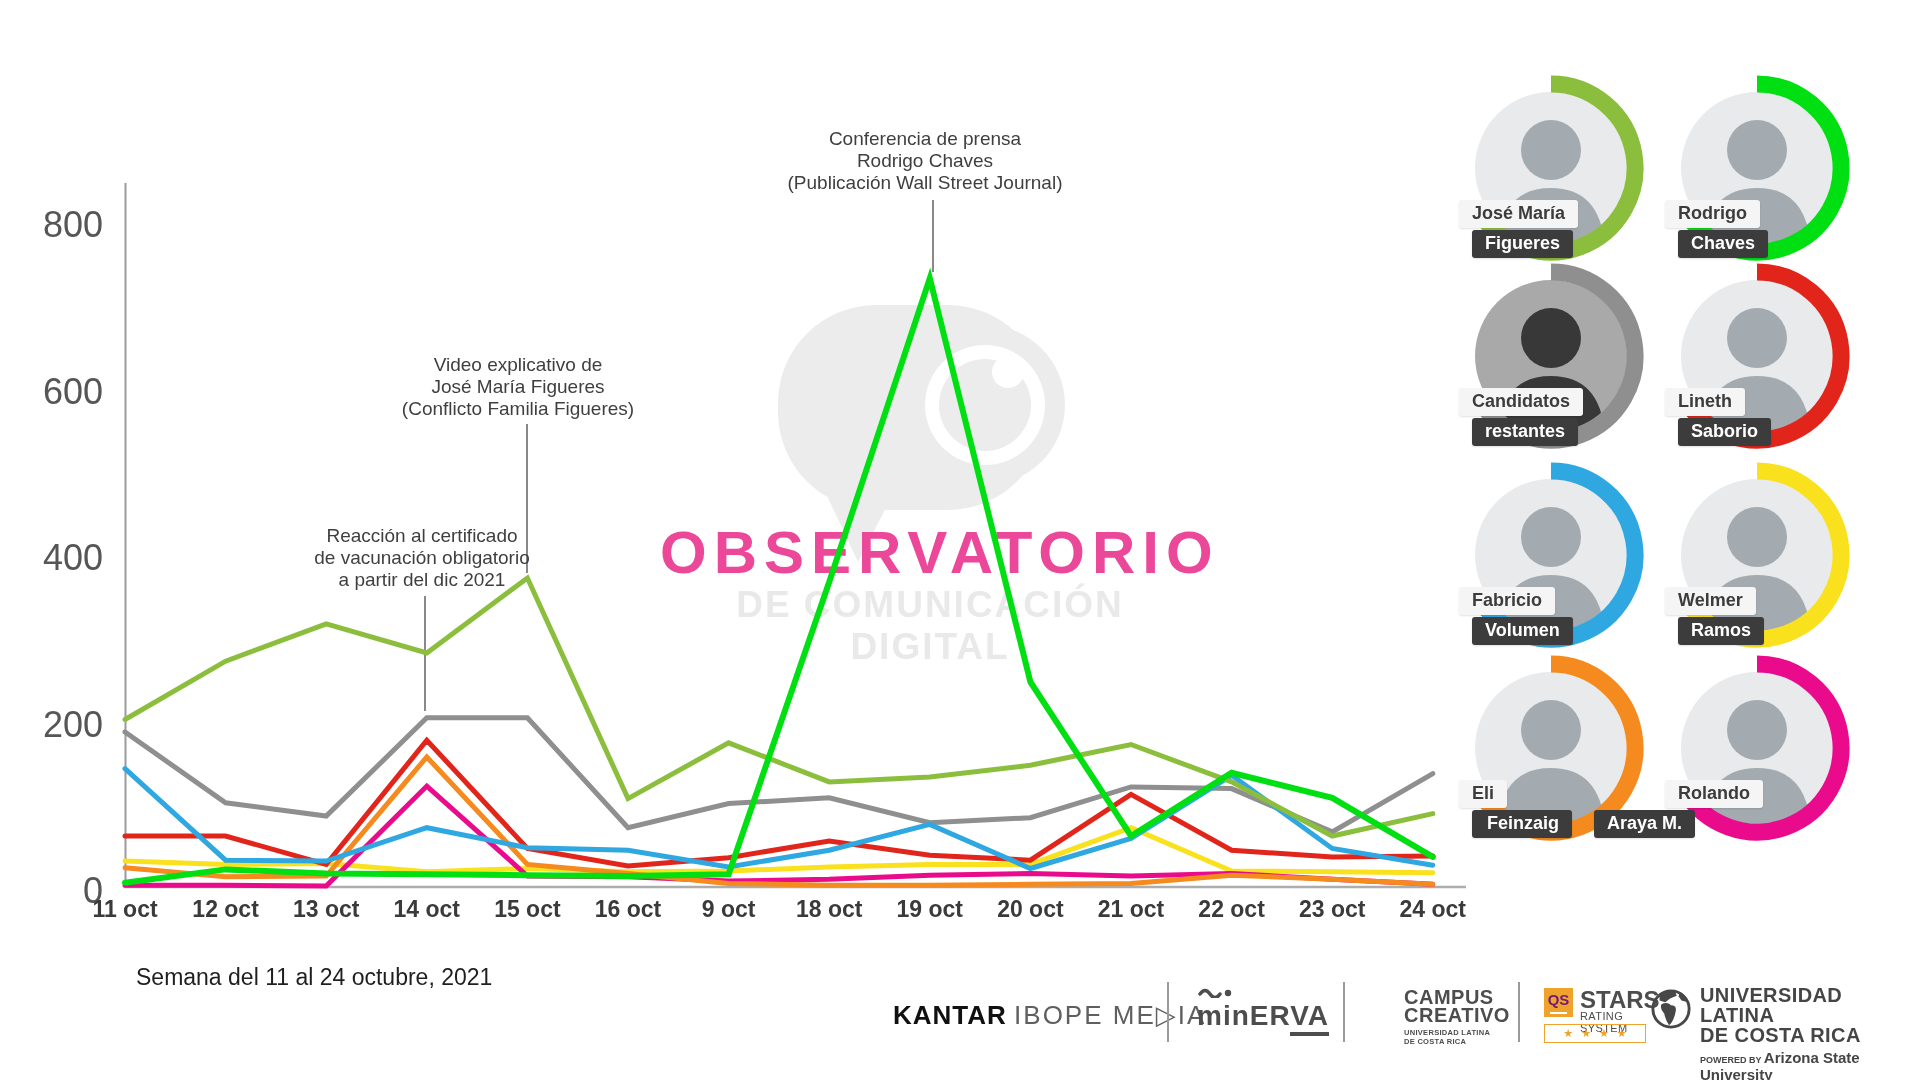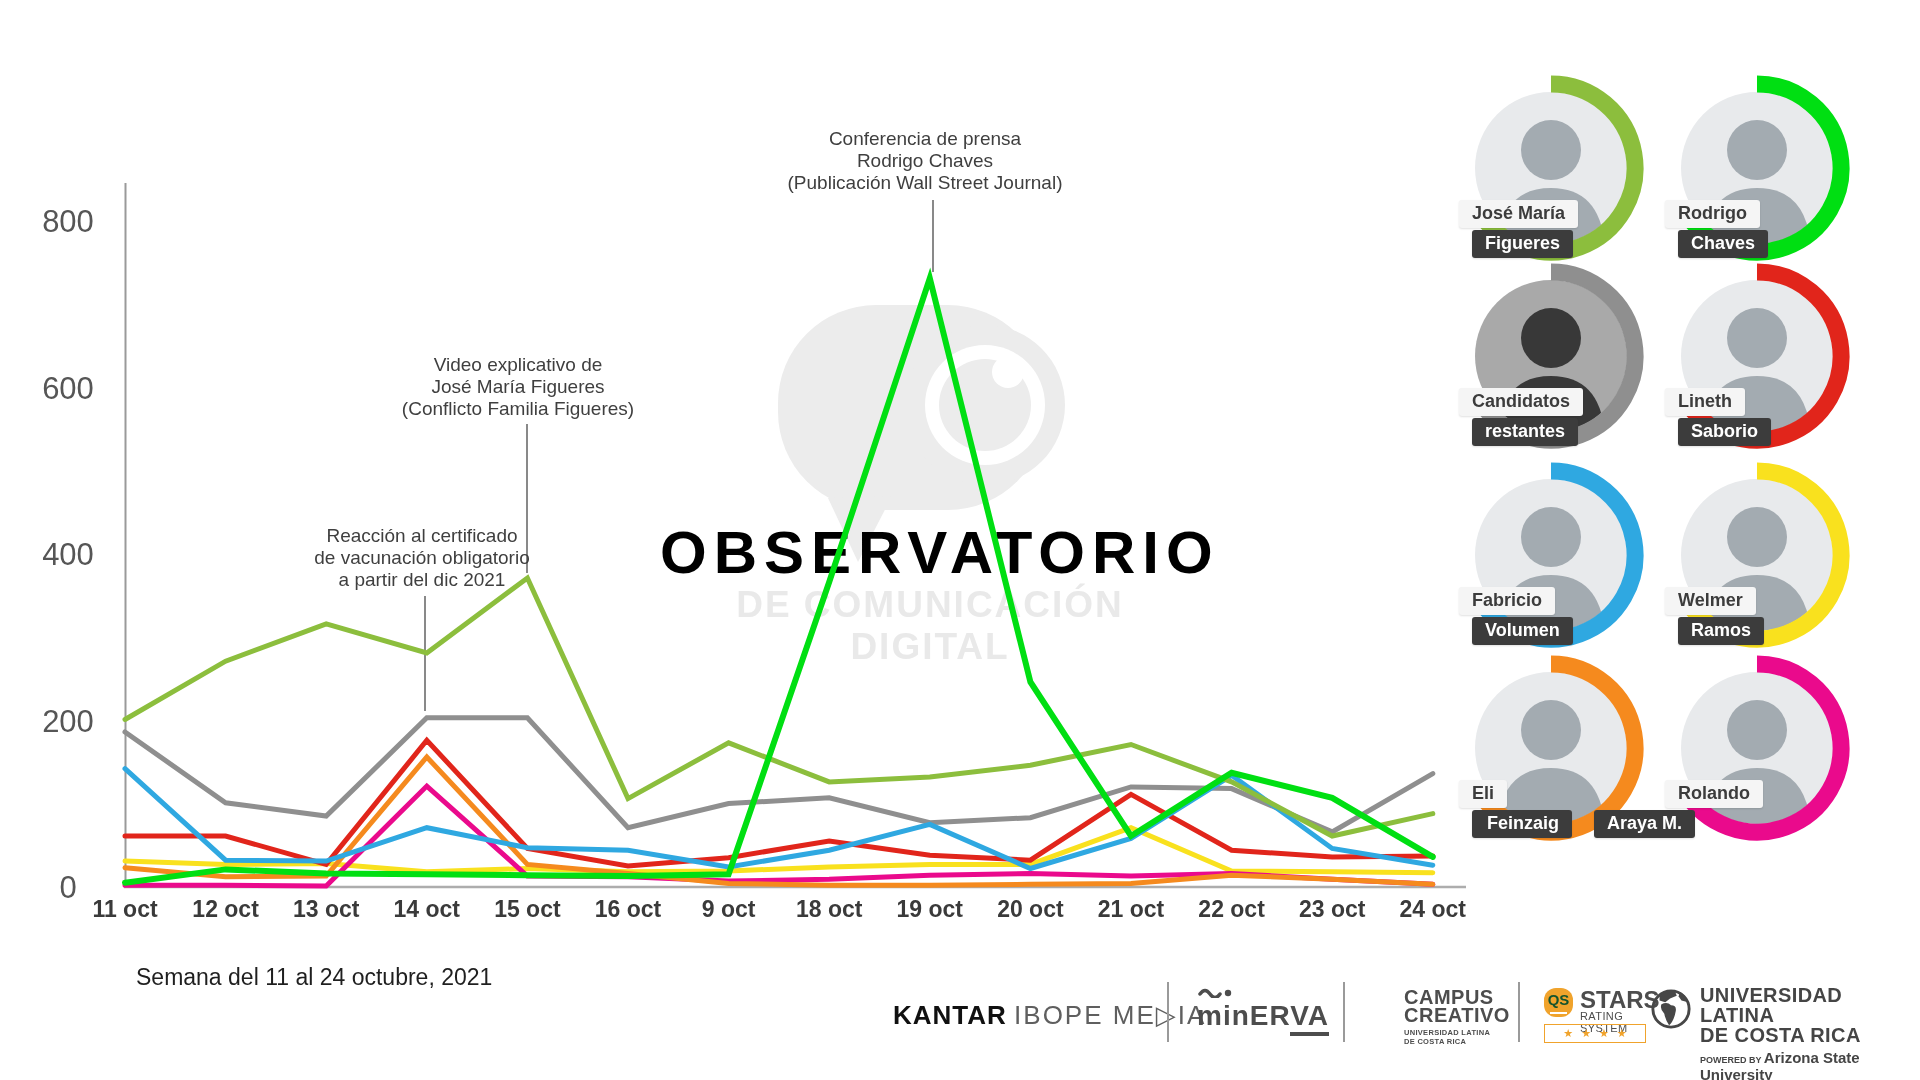--- a/index.html
+++ b/index.html
@@ -2,26 +2,26 @@
 <html><head>
 <meta charset="utf-8">
 <style>
   html,body{margin:0;padding:0;background:#ffffff;}
   #stage{position:relative;width:1920px;height:1080px;background:#ffffff;overflow:hidden;
          font-family:"Liberation Sans","DejaVu Sans",sans-serif;}
   #page-title{position:absolute;left:110px;top:58px;font-size:28px;font-weight:700;color:#1c1c1c;margin:0;letter-spacing:.2px;}
   
   #watermark{position:absolute;left:0;top:0;width:1920px;height:1080px;z-index:0;}
   .wm-text1{position:absolute;left:660px;top:518px;width:540px;text-align:center;font-size:60px;font-weight:800;
-            color:#000000;letter-spacing:7px;}
+            color:#ec4899;letter-spacing:7px;}
   .wm-text2{position:absolute;left:660px;top:584px;width:540px;text-align:center;font-size:37px;font-weight:800;
             color:#e9e9e9;letter-spacing:2px;}
   
   #chart-svg{position:absolute;left:0;top:0;z-index:2;}
-  .ylab{position:absolute;width:70px;text-align:center;font-size:31px;color:#565656;z-index:2;}
+  .ylab{position:absolute;width:70px;text-align:right;font-size:36px;color:#565656;z-index:2;}
   .xlab{position:absolute;width:100px;text-align:center;font-size:23px;font-weight:700;color:#3a3a3a;z-index:2;}
   .annotation{position:absolute;transform:translateX(-50%);text-align:center;font-size:19px;line-height:22px;
               color:#3f3f3f;z-index:3;white-space:nowrap;}
   
   .avatar-card{position:absolute;width:220px;height:220px;z-index:3;}
   .avatar-card svg{position:absolute;left:0;top:0;}
   .cand-label1,.cand-label2{position:absolute;z-index:4;font-size:18px;font-weight:700;white-space:nowrap;
         padding:3px 13px 4px;border-radius:3px;box-shadow:0 1px 2px rgba(0,0,0,.12);}
   .cand-label1{background:#f5f5f5;color:#3c3c3c;}
   .cand-label2{background:#3c3c3c;color:#ffffff;}
@@ -31,22 +31,22 @@
   #kantar{position:absolute;left:893px;top:1000px;font-size:26px;z-index:3;white-space:nowrap;}
   #kantar .k1{font-weight:700;color:#101010;letter-spacing:1px;}
   #kantar .k2{font-weight:400;color:#5f5f5f;letter-spacing:2px;}
   #minerva{position:absolute;left:1197px;top:984px;z-index:3;}
   #minerva .mtxt{font-size:28px;font-weight:700;color:#4d4d4d;letter-spacing:1px;line-height:28px;}
   #minerva .mva{border-bottom:4px solid #4d4d4d;padding-bottom:1px;}
   #campus{position:absolute;left:1404px;top:988px;z-index:3;color:#4d4d4d;}
   #campus .c1{font-size:20px;font-weight:700;line-height:18px;letter-spacing:.5px;}
   #campus .c2{font-size:7.5px;font-weight:700;line-height:9px;margin-top:4px;letter-spacing:.3px;}
   #qs-block{position:absolute;left:1544px;top:988px;z-index:3;}
-  #qs-box{position:absolute;left:0;top:0;width:29px;height:29px;background:#f0a32c;border-radius:12px;
-          color:#14532d;font-size:15px;font-weight:700;text-align:center;line-height:24px;}
+  #qs-box{position:absolute;left:0;top:0;width:29px;height:29px;background:#f0a32c;border-radius:0;
+          color:#701a75;font-size:15px;font-weight:700;text-align:center;line-height:24px;}
   #qs-box .bar{position:absolute;left:6px;bottom:3px;width:17px;height:2px;background:#ffffff;}
   #qs-stars-word{position:absolute;left:36px;top:-2px;font-size:24px;font-weight:700;color:#4d4d4d;}
   #qs-stars-word sup{font-size:9px;}
   #qs-rating{position:absolute;left:36px;top:22px;font-size:11px;color:#4d4d4d;letter-spacing:.4px;}
   #qs-starbox{position:absolute;left:0;top:36px;width:100px;height:17px;border:1.5px solid #f0a32c;
               text-align:center;font-size:11px;line-height:16px;color:#f0a32c;letter-spacing:8px;text-indent:8px;}
   #univ{position:absolute;left:1700px;top:985px;z-index:3;color:#454545;}
   #univ .u1{font-size:20px;font-weight:700;line-height:20px;letter-spacing:.4px;}
   #univ .pow{margin-top:4px;font-size:9px;font-weight:700;}
   #univ .asu{font-size:15px;font-weight:700;}

